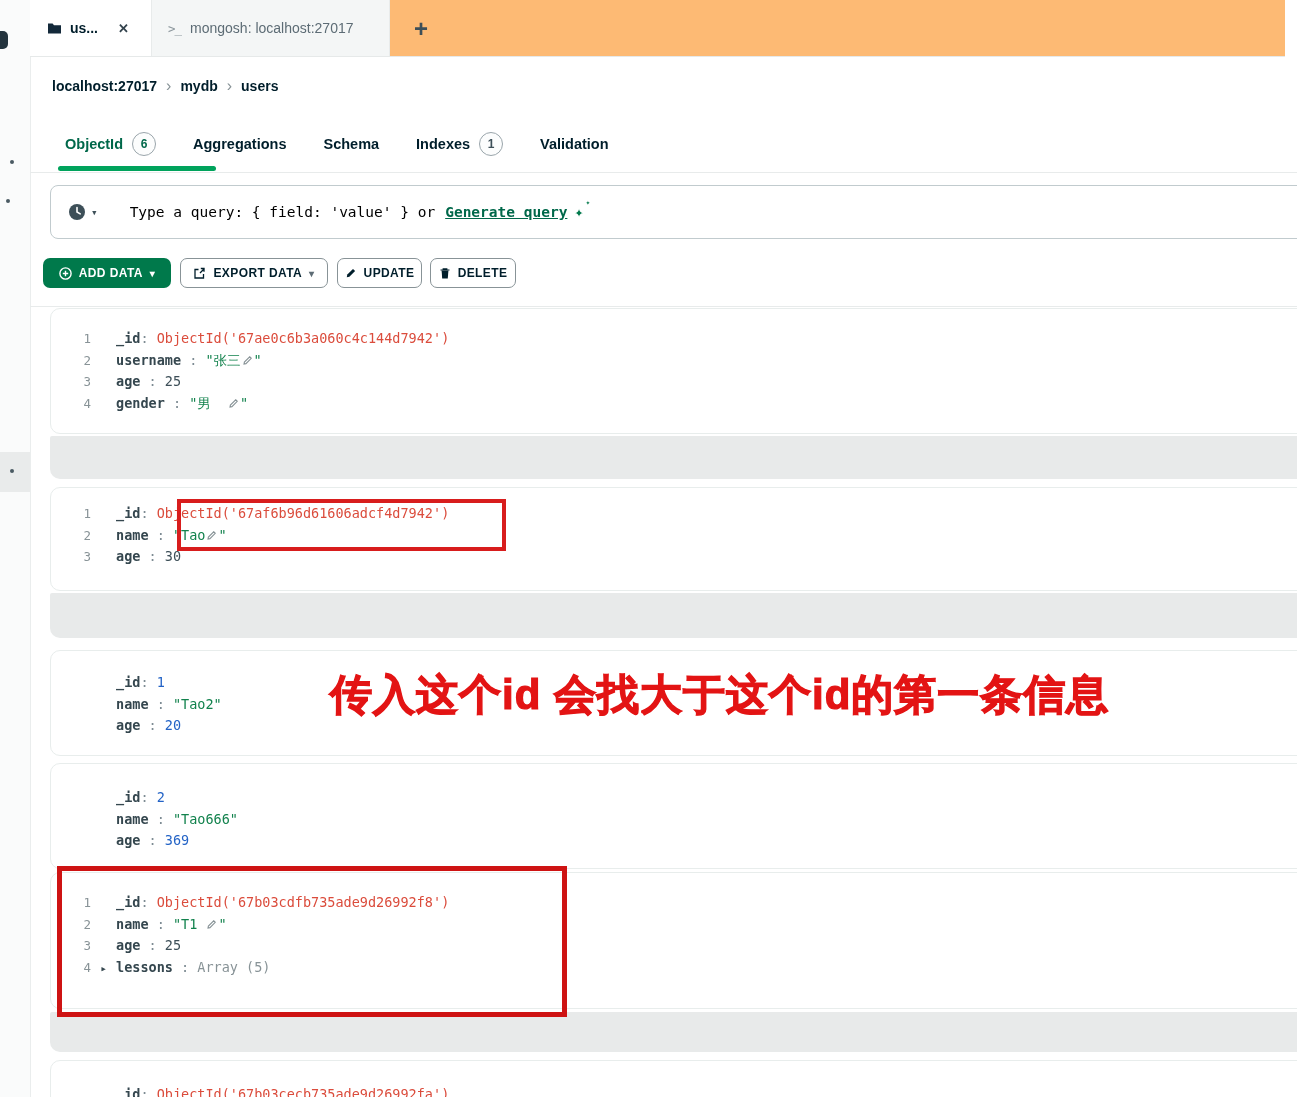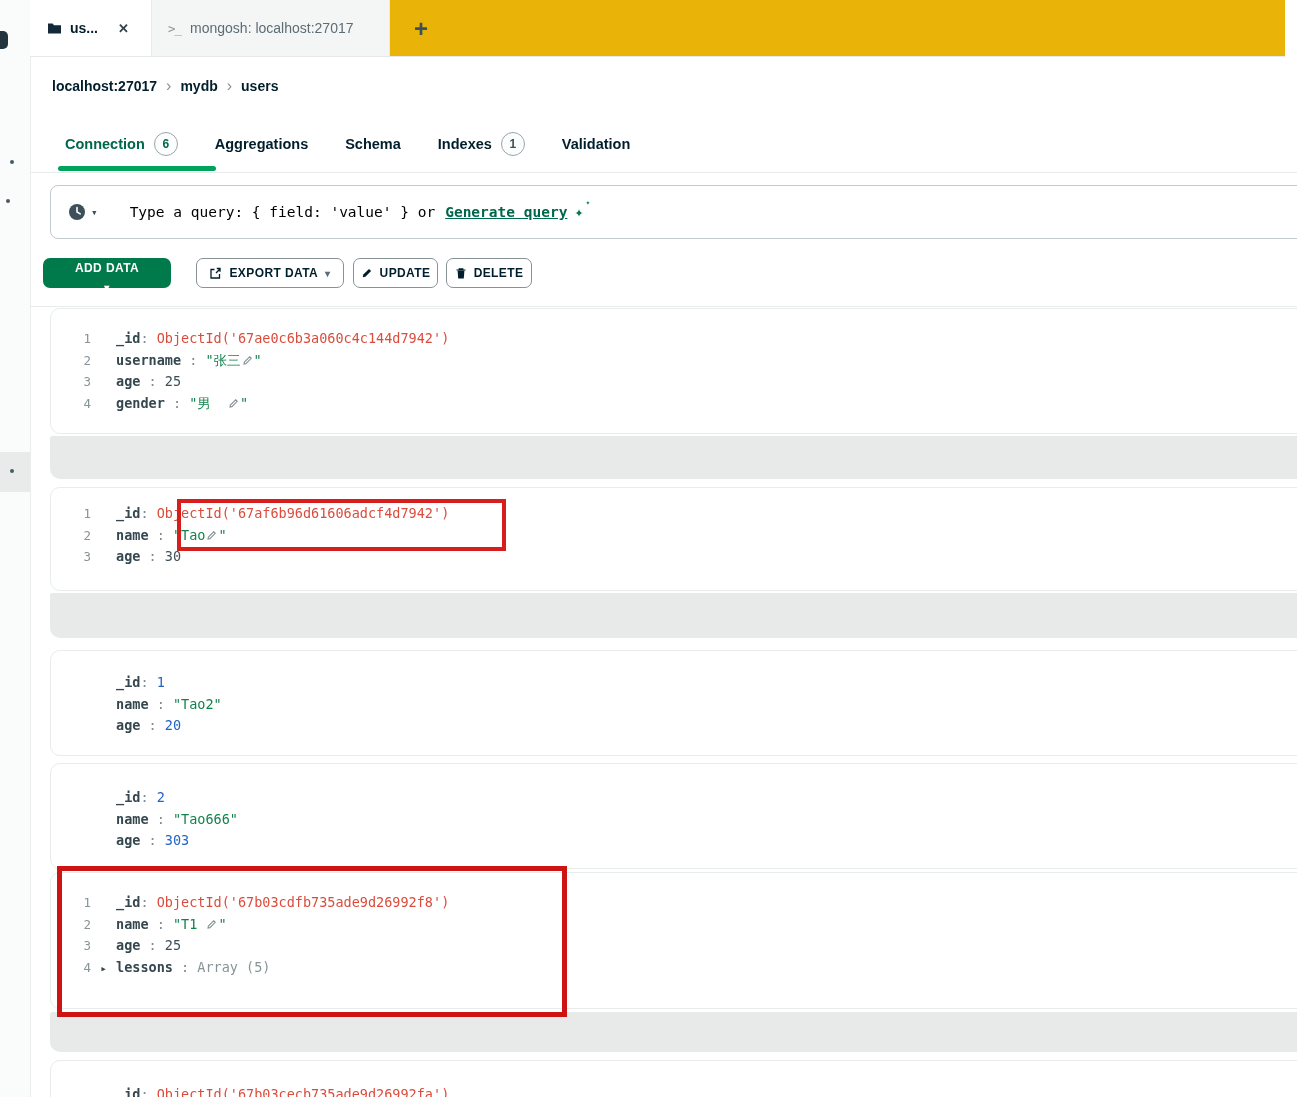--- a/index.html
+++ b/index.html
@@ -10,21 +10,21 @@
   
   .sidebar{position:absolute;left:0;top:0;width:30px;height:100%;background:#FAFBFB;border-right:1px solid #EAEDED;}
   .sb-partial{position:absolute;left:-8px;top:31px;width:16px;height:18px;background:#24343E;border-radius:5px;}
   .sb-dot{position:absolute;width:4px;height:4px;border-radius:50%;background:#4A5A63;}
   .sb-dot.d1{left:10px;top:160px;}
   .sb-dot.d2{left:6px;top:199px;}
   .sb-dot.d3{left:10px;top:469px;}
   .sb-hl{position:absolute;left:0;top:452px;width:30px;height:40px;background:#E9EBEB;}
 
   
-  .tabbar{position:absolute;left:30px;right:12px;top:0;height:57px;background:#eab308;border-bottom:1px solid #E6E9E9;box-sizing:border-box;}
+  .tabbar{position:absolute;left:30px;right:12px;top:0;height:57px;background:#fdba74;border-bottom:1px solid #E6E9E9;box-sizing:border-box;}
   .wtab{position:absolute;top:0;height:100%;display:flex;align-items:center;box-sizing:border-box;font-size:14px;cursor:pointer;}
   .wtab.active{left:0;width:122px;background:#fff;padding-left:17px;gap:8px;border-right:1px solid #E8EBEB;font-weight:bold;color:#001E2B;}
   .wtab.shell{left:122px;width:238px;padding-left:16px;gap:9px;color:#5D6C75;border-right:1px solid #E8EBEB;background:#F4F6F6;}
   .wtab .x{margin-left:12px;font-size:13px;font-weight:bold;color:#33434D;}
   .term{font-family:"DejaVu Sans Mono",monospace;font-size:12.5px;color:#8C979D;letter-spacing:-1px;}
   .newtab{position:absolute;left:374px;top:13px;width:34px;height:32px;border:none;background:transparent;font-size:24px;font-weight:bold;color:#3D4F58;cursor:pointer;line-height:28px;}
 
   
   .crumbrow{position:absolute;left:30px;right:0;top:57px;height:58px;display:flex;align-items:center;padding-left:22px;z-index:40;}
   .crumb{font-size:14px;font-weight:bold;color:#001E2B;cursor:pointer;}
@@ -49,22 +49,22 @@
   
   .querybar{position:absolute;left:50px;top:185px;width:1262px;height:54px;border:1px solid #C1CBCE;border-radius:8px;box-sizing:border-box;display:flex;align-items:center;padding-left:17px;background:#fff;font-family:"DejaVu Sans Mono",monospace;}
   .qcaret{color:#3D4F58;font-size:11px;margin-left:5px;}
   .qph{margin-left:32px;font-size:14.5px;color:#000000;white-space:pre;}
   .qlink{font-size:14.5px;font-weight:bold;color:#00684A;text-decoration:underline;margin-left:10px;cursor:pointer;}
   .spark{position:relative;color:#00794B;font-size:15px;margin-left:7px;font-style:normal;}
   .spark i{position:absolute;top:-5px;right:-7px;font-size:8px;font-style:normal;}
 
   
   .btn{position:absolute;top:258px;height:30px;border-radius:7px;display:flex;align-items:center;justify-content:center;gap:7px;font-size:12px;font-weight:bold;letter-spacing:.4px;box-sizing:border-box;cursor:pointer;font-family:"Liberation Sans",sans-serif;}
-  .btn.green{left:43px;width:128px;background:#00794B;color:#fff;border:none;flex-direction:column;}
-  .btn.line{background:#fff;border:1px solid #889397;color:#001E2B;margin-left:16px;}
+  .btn.green{left:43px;width:128px;background:#00794B;color:#fff;border:none;}
+  .btn.line{background:#fff;border:1px solid #889397;color:#001E2B;}
   .btn.export{left:180px;width:148px;}
   .btn.update{left:337px;width:85px;}
   .btn.delete{left:430px;width:86px;}
   .bcaret{font-size:10px;}
 
   .div1{position:absolute;left:30px;right:0;top:306px;border-top:1px solid #E8EBEB;}
 
   
   .card{position:absolute;left:50px;width:1262px;background:#fff;border:1px solid #E8EDEC;border-radius:10px;box-sizing:border-box;font-family:"DejaVu Sans Mono",monospace;font-size:13.5px;}
   .doc-row{height:21.5px;line-height:21.5px;white-space:pre;cursor:pointer;}
@@ -122,21 +122,21 @@
   <div class="crumbrow">
     <span class="crumb">localhost:27017</span>
     <span class="chev">›</span>
     <span class="crumb">mydb</span>
     <span class="chev">›</span>
     <span class="crumb">users</span>
   </div>
 
   <nav class="colltabs">
     <div class="ctab active">
-      <span>Connection</span>
+      <span>ObjectId</span>
       <span class="badge green">6</span>
     </div>
     <div class="ctab">
       <span>Aggregations</span>
     </div>
     <div class="ctab">
       <span>Schema</span>
     </div>
     <div class="ctab">
       <span>Indexes</span>
@@ -212,31 +212,32 @@
     </section>
   <div class="band b2"></div>
   <section class="card" style="top:650px;height:106px;padding-top:21px;">
       <div class="doc-row"><span class="ln"></span><span class="cc"></span><span class="k">_id</span><span class="sep">: </span><span class="v int">1</span></div>
       <div class="doc-row"><span class="ln"></span><span class="cc"></span><span class="k">name</span><span class="sep"> : </span><span class="v str">"Tao2"</span></div>
       <div class="doc-row"><span class="ln"></span><span class="cc"></span><span class="k">age</span><span class="sep"> : </span><span class="v int">20</span></div>
     </section>
   <section class="card" style="top:763px;height:106px;padding-top:23px;">
       <div class="doc-row"><span class="ln"></span><span class="cc"></span><span class="k">_id</span><span class="sep">: </span><span class="v int">2</span></div>
       <div class="doc-row"><span class="ln"></span><span class="cc"></span><span class="k">name</span><span class="sep"> : </span><span class="v str">"Tao666"</span></div>
-      <div class="doc-row"><span class="ln"></span><span class="cc"></span><span class="k">age</span><span class="sep"> : </span><span class="v int">303</span></div>
+      <div class="doc-row"><span class="ln"></span><span class="cc"></span><span class="k">age</span><span class="sep"> : </span><span class="v int">369</span></div>
     </section>
   <section class="card" style="top:872px;height:137px;padding-top:19px;">
       <div class="doc-row"><span class="ln">1</span><span class="cc"></span><span class="k">_id</span><span class="sep">: </span><span class="v oid">ObjectId('67b03cdfb735ade9d26992f8')</span></div>
       <div class="doc-row"><span class="ln">2</span><span class="cc"></span><span class="k">name</span><span class="sep"> : </span><span class="v str">"T1 </span><svg class="edit" width="11" height="11" viewBox="0 0 12 12">
           <path d="M8.3 1.7l2 2M2.2 9.8l.4-2.1 5.8-5.8 1.7 1.7-5.8 5.8-2.1.4z" fill="none" stroke="#889397" stroke-width="1.2"></path>
         </svg><span class="v str">"</span></div>
       <div class="doc-row"><span class="ln">3</span><span class="cc"></span><span class="k">age</span><span class="sep"> : </span><span class="v dark">25</span></div>
       <div class="doc-row"><span class="ln">4</span><span class="cc">▸</span><span class="k">lessons</span><span class="sep"> : </span><span class="v arr">Array (5)</span></div>
     </section>
   <div class="band b3"></div>
   <section class="card" style="top:1060px;height:80px;padding-top:23px;">
       <div class="doc-row"><span class="ln"></span><span class="cc"></span><span class="k">_id</span><span class="sep">: </span><span class="v oid">ObjectId('67b03cecb735ade9d26992fa')</span></div>
     </section>
 
   <div class="rbox r1"></div>
   <div class="rbox r2"></div>
+  <div class="cnote">传入这个id 会找大于这个id的第一条信息</div>
 
 </div>
 
 </body></html>

